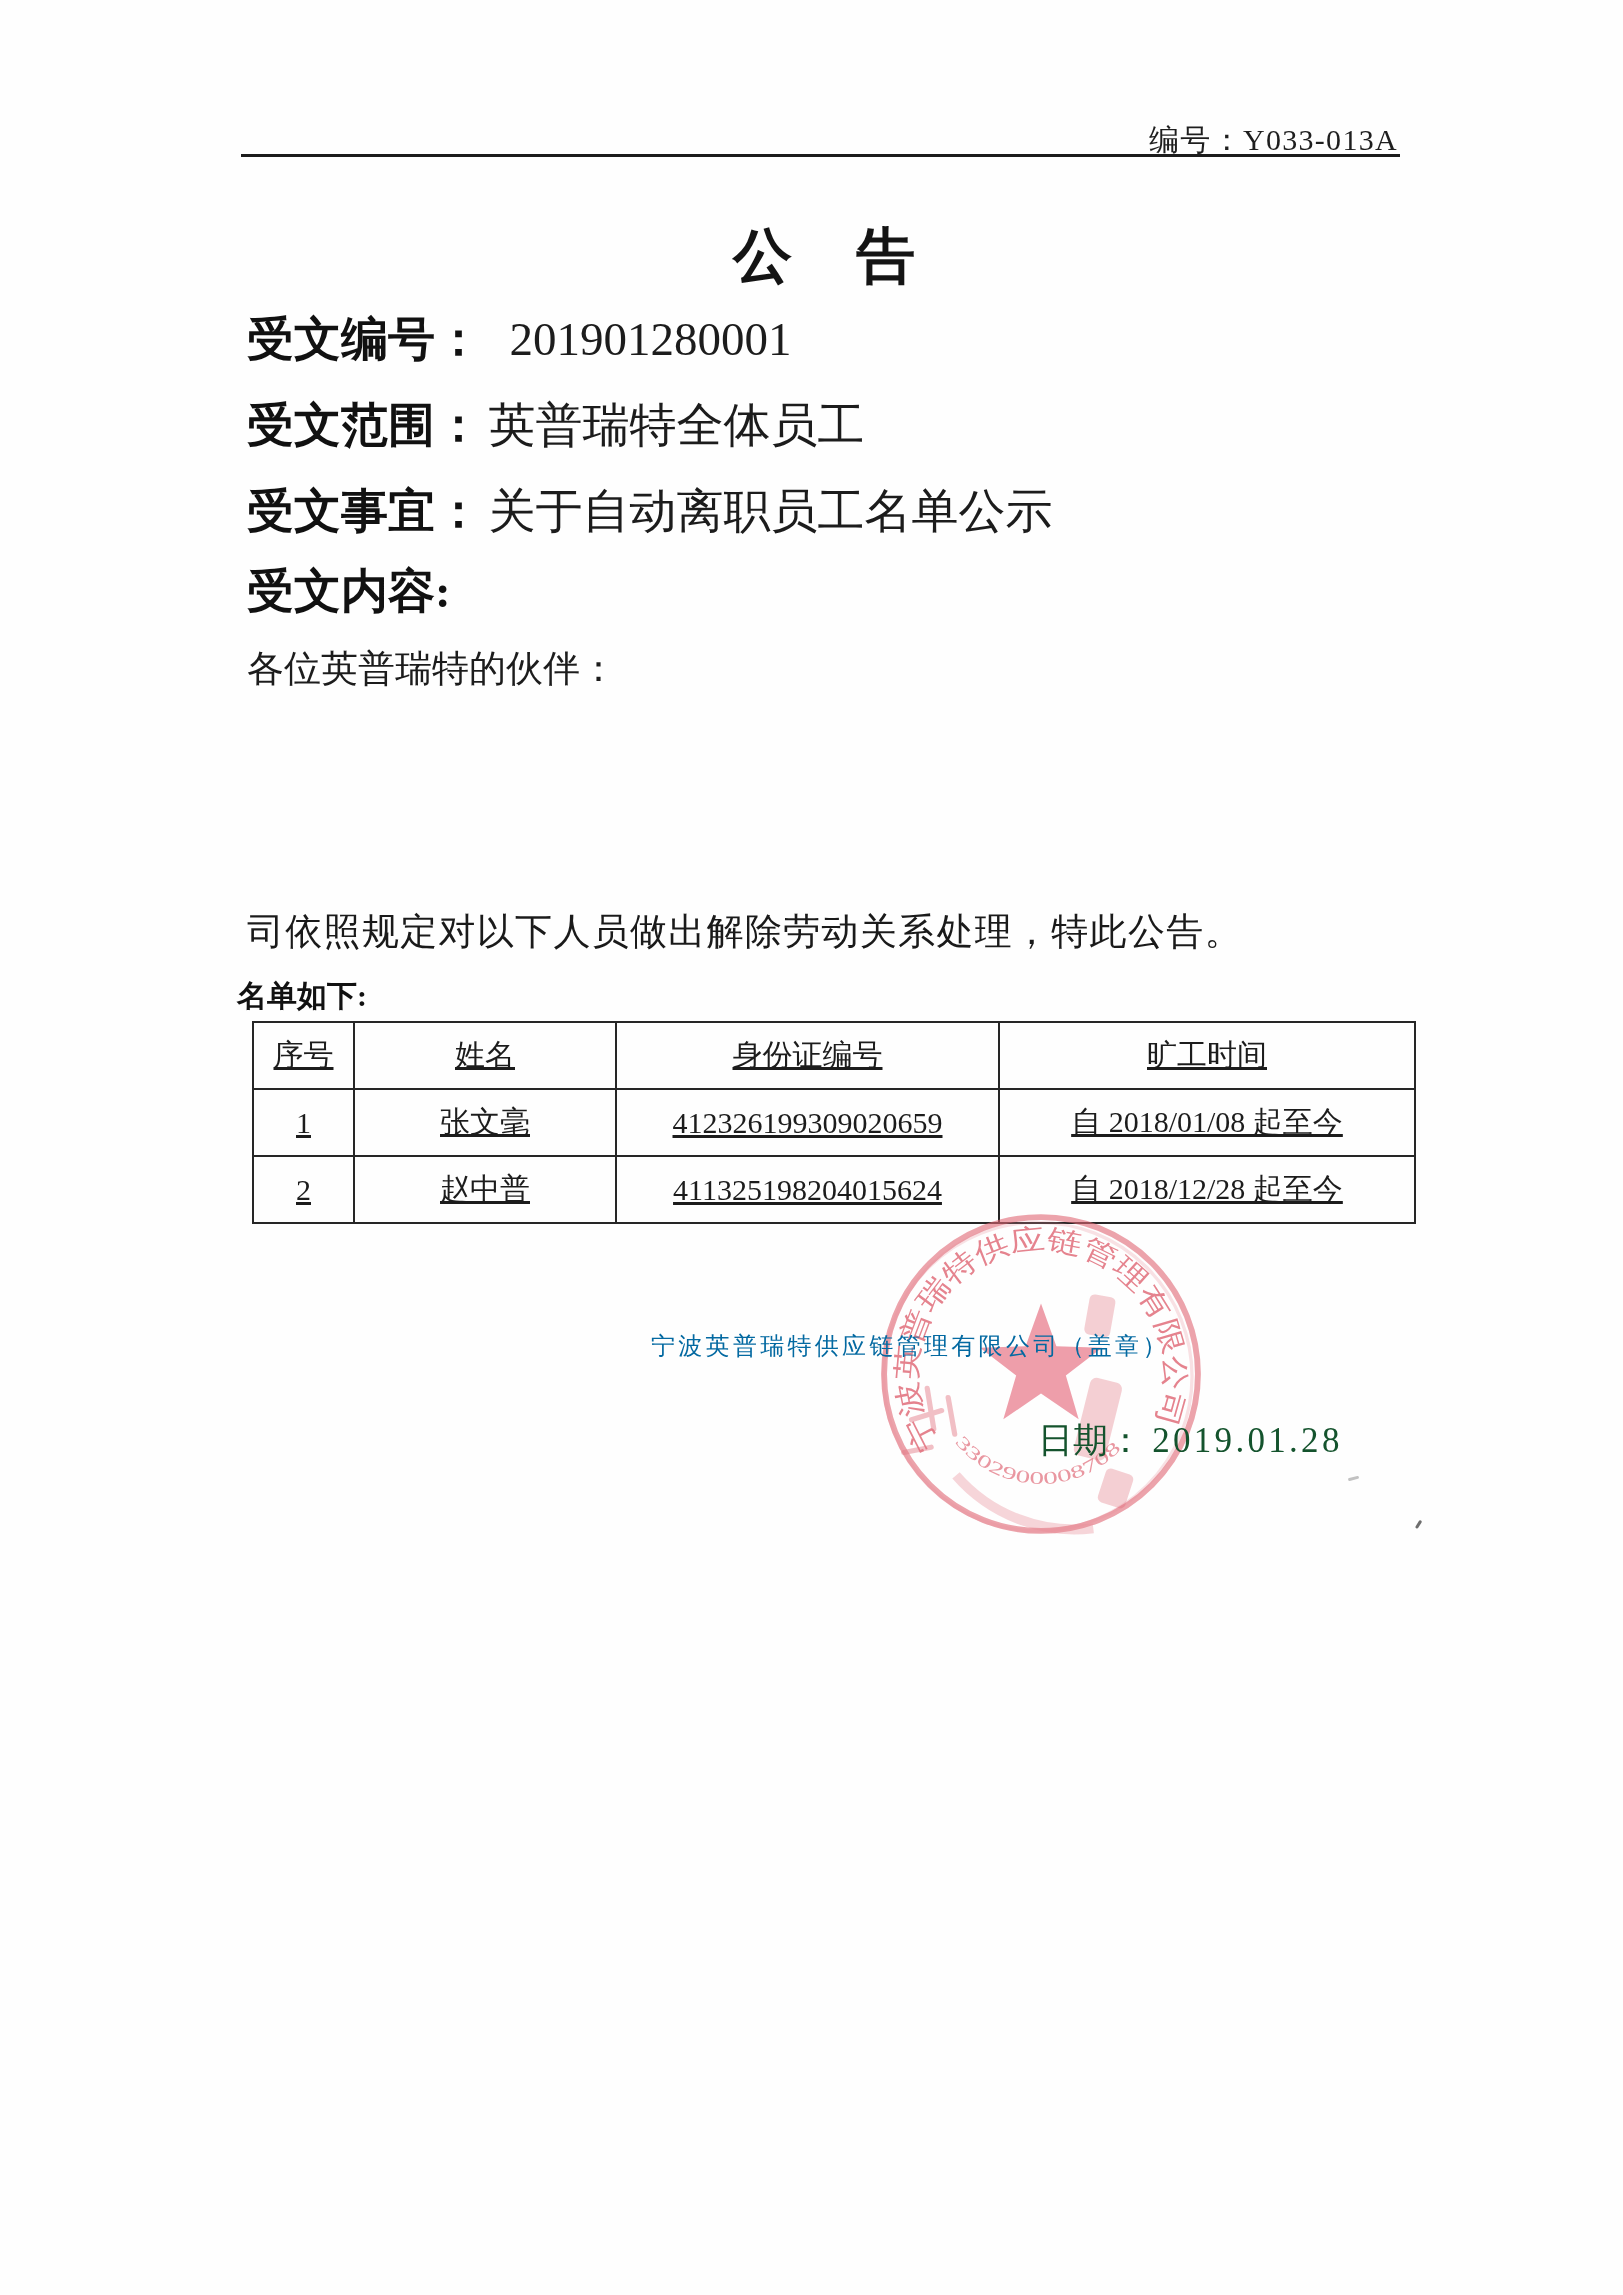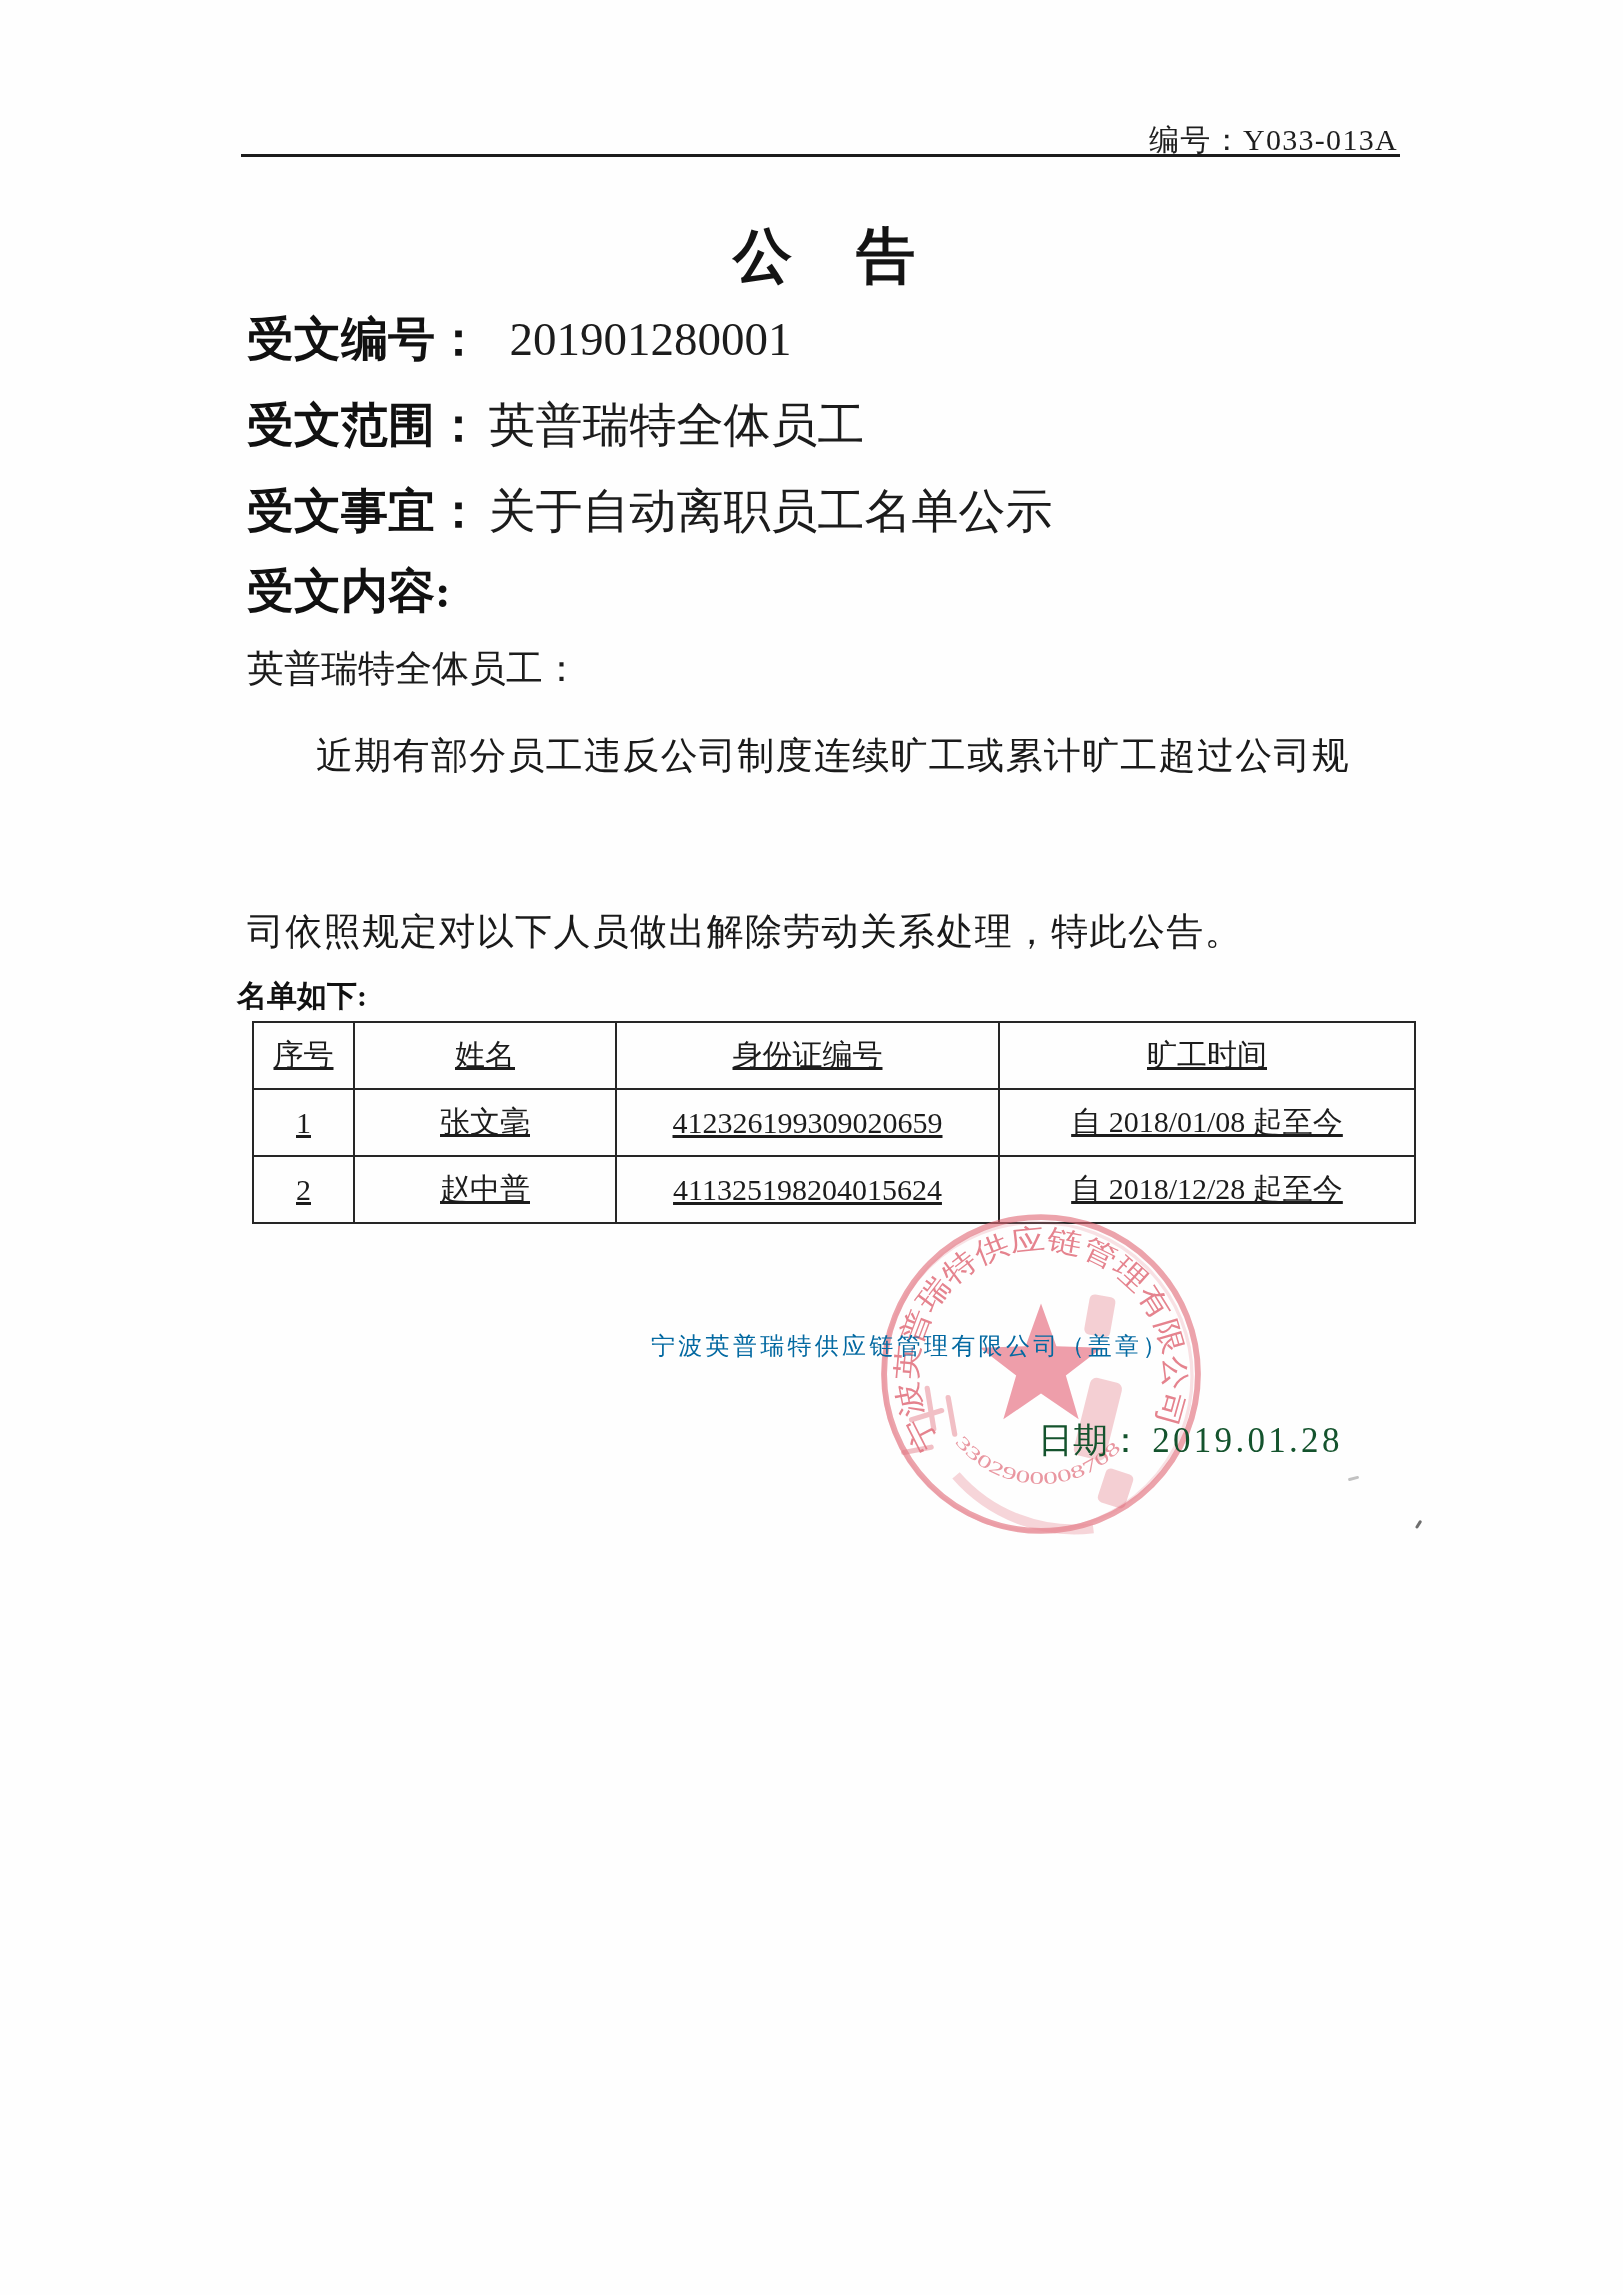--- a/index.html
+++ b/index.html
@@ -58,23 +58,22 @@
   <div class="abs field f1">
     <span class="lbl">受文范围：</span><span class="val">英普瑞特全体员工</span>
   </div>
   <div class="abs field f2">
     <span class="lbl">受文事宜：</span><span class="val">关于自动离职员工名单公示</span>
   </div>
   <div class="abs field f3">
     <span class="lbl">受文内容:</span><span class="val"></span>
   </div>
 
-  <div class="abs salutation">英普瑞特全体员工：</div>
+  <div class="abs salutation">各位英普瑞特的伙伴：</div>
 
-  <div class="abs para-line p0">近期有部分员工违反公司制度连续旷工或累计旷工超过公司规</div>
   <div class="abs para-line p2">司依照规定对以下人员做出解除劳动关系处理，特此公告。</div>
 
   <div class="abs list-label">名单如下:</div>
 
   <table class="abs roster">
     <colgroup>
         <col class="c0">
         <col class="c1">
         <col class="c2">
         <col class="c3">

